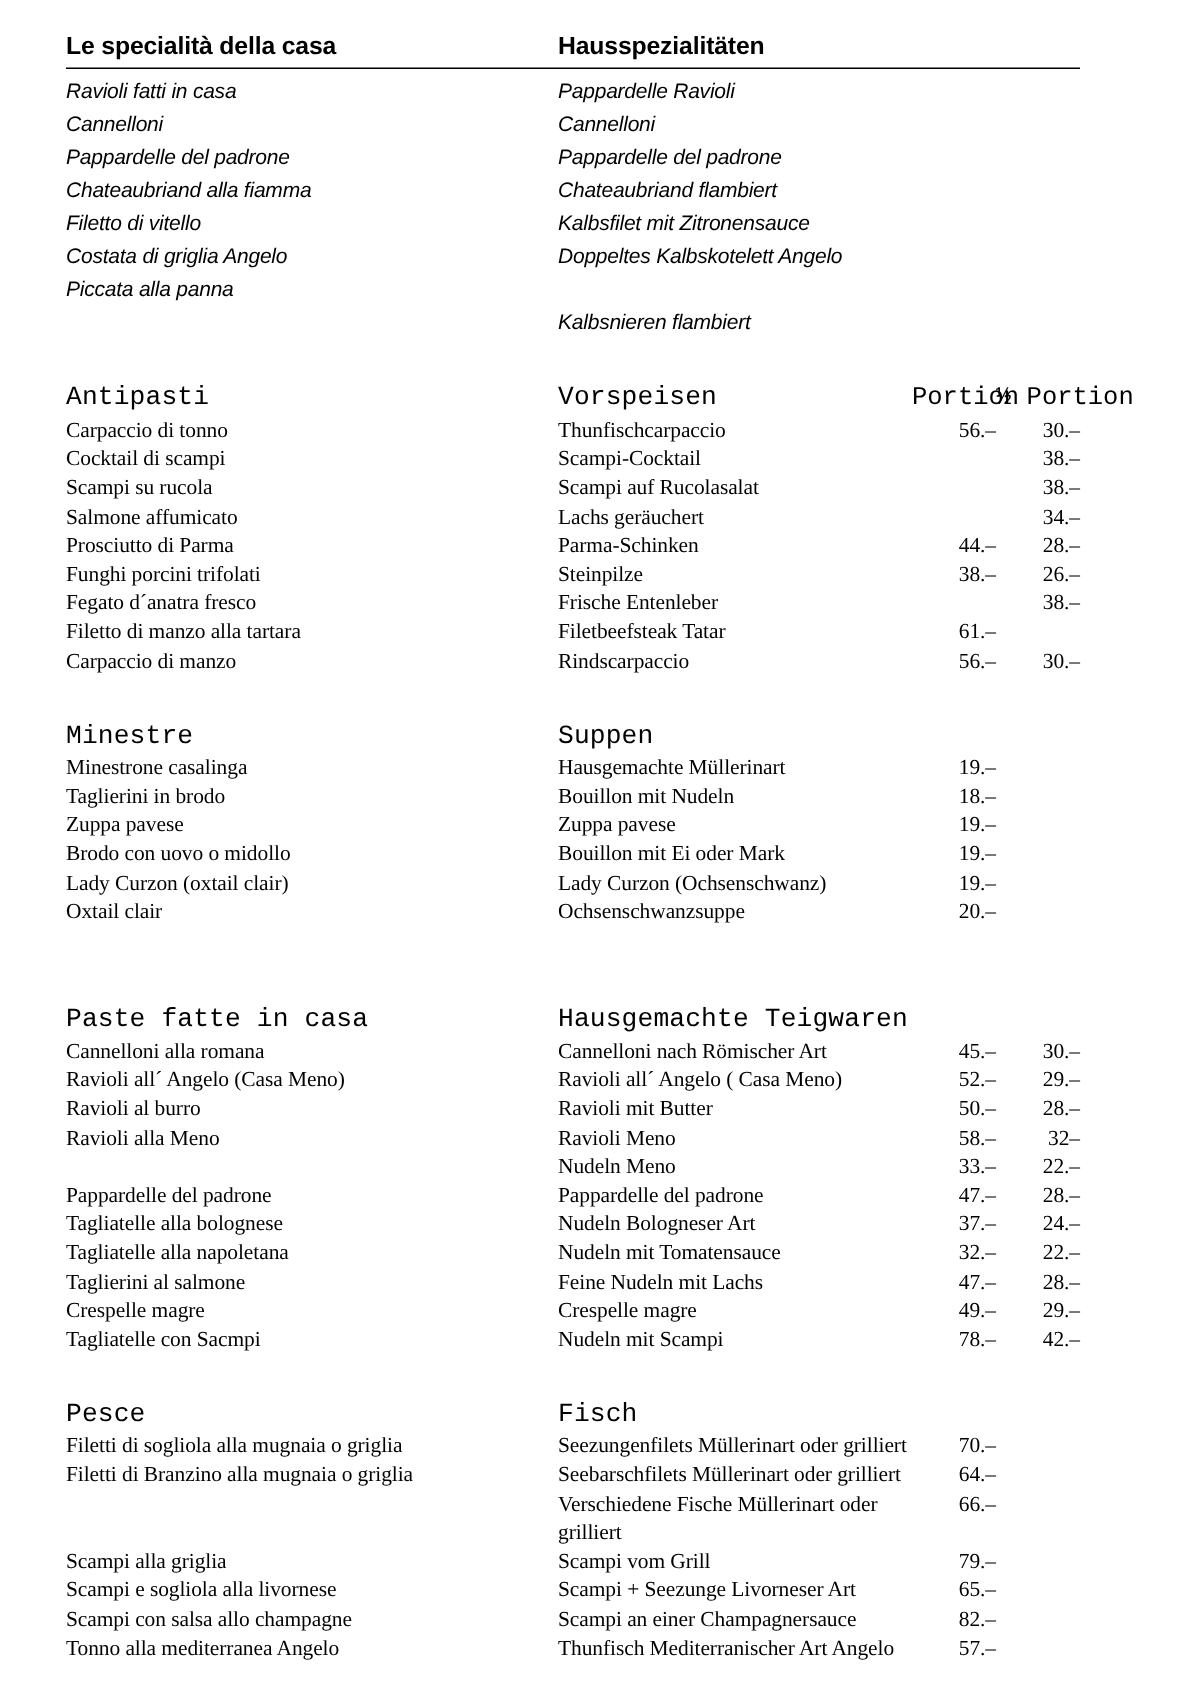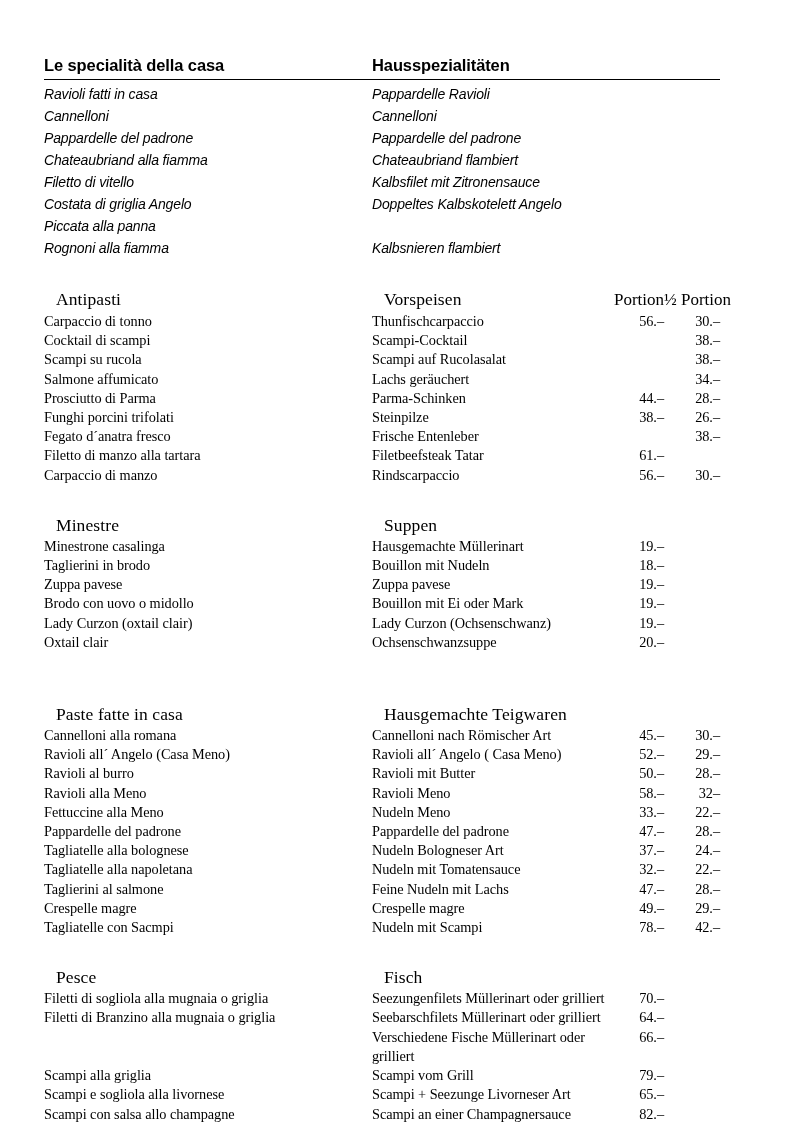--- a/index.html
+++ b/index.html
@@ -13,21 +13,21 @@
     font-family: "Liberation Serif", serif;
     color: #000000;
     -webkit-font-smoothing: antialiased;
   }
 
   .page {
     position: relative;
     width: 793px;
     height: 1122px;
     box-sizing: border-box;
-    padding: 56px 73px 0 44px;
+    padding: 22px 73px 0 44px;
     background: #ffffff;
   }
 
   
   .row {
     display: grid;
     grid-template-columns: 328px 1fr 56px 56px;
     align-items: baseline;
     column-gap: 0;
   }
@@ -55,25 +55,24 @@
     font-size: 14px;
     line-height: 22px;
     letter-spacing: -0.15px;
   }
 
   
   .section { margin-top: 28px; }
   .section.big-gap { margin-top: 50px; }
 
   .sec-head {
-    font-family: Liberation Serif, serif;
+    font-family: Liberation Mono, monospace;
     font-size: 17.5px;
     line-height: 24px;
     letter-spacing: 0.1px;
-    margin-left: 12px;
   }
   .sec-head .col-p1,
   .sec-head .col-p2 {
     font-size: 17px;
     letter-spacing: 0;
   }
 
   .item {
     font-family: "Liberation Serif", serif;
     font-size: 14.3px;
@@ -116,21 +115,20 @@
           <div class="col-de">Kalbsfilet mit Zitronensauce</div>
         </div>
         <div class="row">
           <div class="col-it">Costata di griglia Angelo</div>
           <div class="col-de">Doppeltes Kalbskotelett Angelo</div>
         </div>
         <div class="row">
           <div class="col-it">Piccata alla panna</div>
         </div>
         <div class="row">
-          <div class="col-it">Rognoni alla fiamma</div>
           <div class="col-de">Kalbsnieren flambiert</div>
         </div>
       </div>
   </div>
 
   <div id="sections-root">
       <div class="section">
         <div class="row sec-head">
           <div class="col-it">Antipasti</div>
           <div class="col-de">Vorspeisen</div>
@@ -261,21 +259,20 @@
           <div class="col-p1">50.–</div>
           <div class="col-p2">28.–</div>
         </div>
         <div class="row item">
           <div class="col-it">Ravioli alla Meno</div>
           <div class="col-de">Ravioli Meno</div>
           <div class="col-p1">58.–</div>
           <div class="col-p2">32–</div>
         </div>
         <div class="row item">
-          <div class="col-it">Fettuccine alla Meno</div>
           <div class="col-de">Nudeln Meno</div>
           <div class="col-p1">33.–</div>
           <div class="col-p2">22.–</div>
         </div>
         <div class="row item">
           <div class="col-it">Pappardelle del padrone</div>
           <div class="col-de">Pappardelle del padrone</div>
           <div class="col-p1">47.–</div>
           <div class="col-p2">28.–</div>
         </div>

